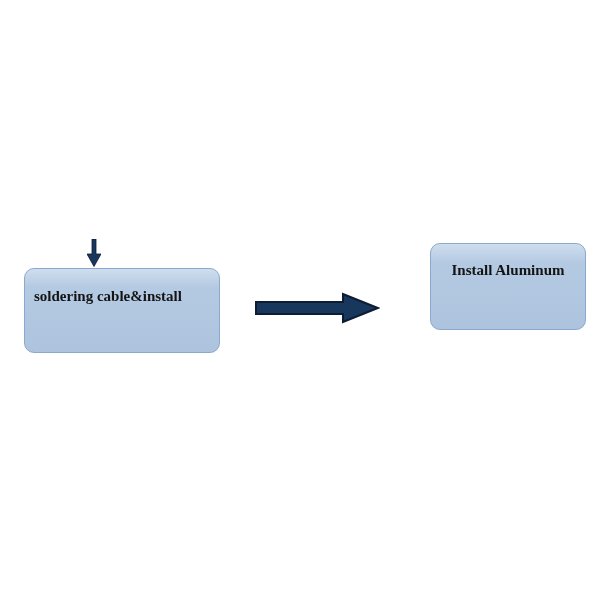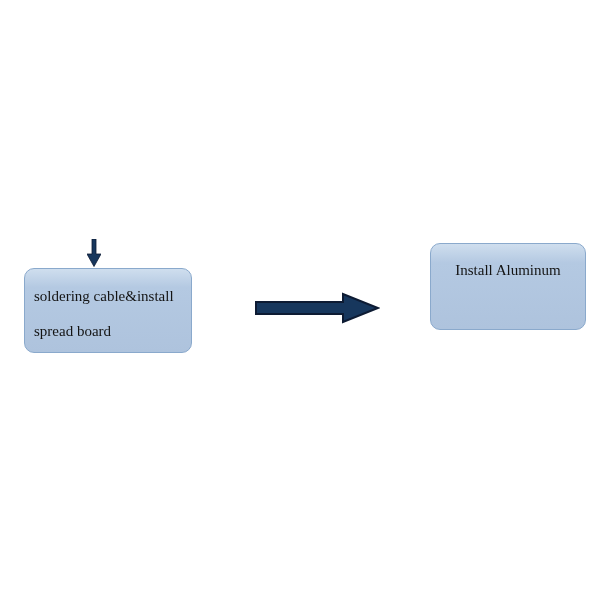--- a/index.html
+++ b/index.html
@@ -20,25 +20,25 @@
     overflow:hidden;
   }
   .canvas{position:absolute;inset:0;}
   .flow-box{
     position:absolute;
     box-sizing:border-box;
     background:linear-gradient(180deg,var(--box-fill-top) 0%,var(--box-fill) 22%,#aec3dd 100%);
     border:1.5px solid var(--box-border);
     border-radius:10px;
     color:var(--text-color);
-    font-weight:normal;
+    font-weight:bold;
     font-size:15px;
   }
   .box-left{
-    left:24px;top:268px;width:168px;height:85px;
+    left:24px;top:268px;width:196px;height:85px;
     padding:10px 4px 0 9px;
     text-align:left;
   }
   .box-left .line{line-height:35px;white-space:nowrap;}
   .box-right{
     left:430px;top:243px;width:156px;height:87px;
     padding:8px 2px 0 2px;
     text-align:center;
   }
   .box-right .line{line-height:37px;white-space:nowrap;}
@@ -56,21 +56,20 @@
 <div class="canvas">
 
   <div class="arrow-down">
     <svg viewBox="0 0 14 28" aria-hidden="true">
       <path d="M5 0 L9 0 L9 15 L14 15 L7 27.5 L0 15 L5 15 Z" fill="var(--arrow-fill)" stroke="var(--arrow-stroke)" stroke-width="0.8"></path>
     </svg>
   </div>
 
   <div class="flow-box box-left">
     <div class="line">soldering cable&amp;install</div>
-    <div class="line">spread board</div>
   </div>
 
   <div class="arrow-right">
     <svg viewBox="0 0 125 32" aria-hidden="true">
       <path d="M1 10 L88 10 L88 2 L123 16 L88 30 L88 22 L1 22 Z" fill="var(--arrow-fill)" stroke="var(--arrow-stroke)" stroke-width="2" stroke-linejoin="miter"></path>
     </svg>
   </div>
 
   <div class="flow-box box-right">
     <div class="line">Install Aluminum</div>

